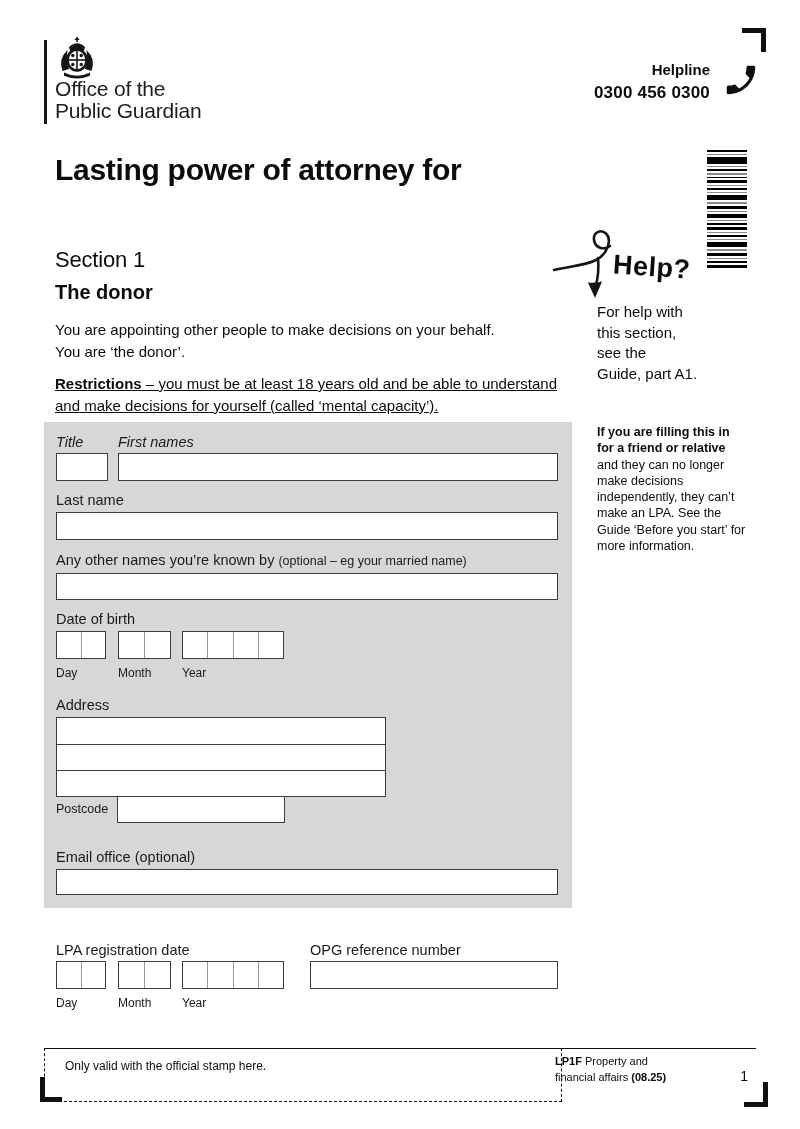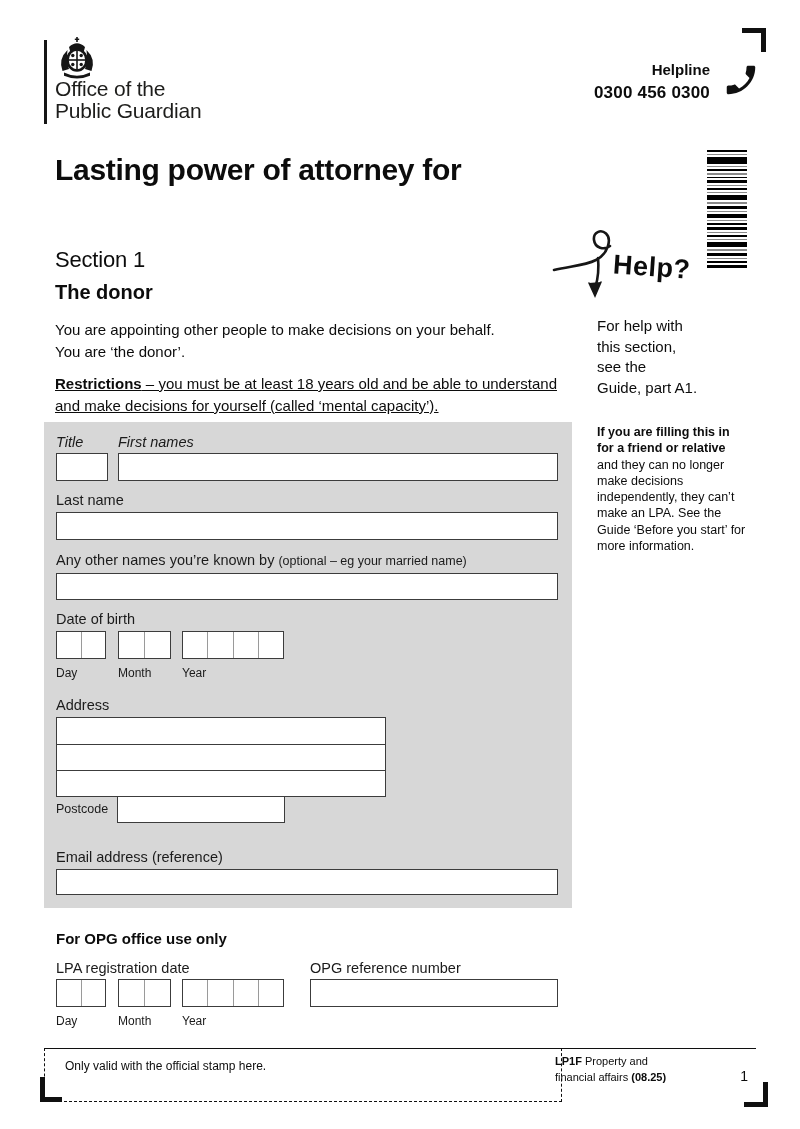--- a/index.html
+++ b/index.html
@@ -49,21 +49,21 @@
   
   .office { position:absolute; left:56px; top:930px; width:502px; }
   .office-heading { font-size:15px; font-weight:bold; line-height:18px; }
   .office-labels { display:flex; margin-top:12px; }
   .office-boxes { display:flex; margin-top:2px; }
 
   
   .barcode { position:absolute; left:707px; top:150px; }
   .help-arrow { position:absolute; left:552px; top:226px; }
   .help-title { position:absolute; left:613px; top:252px; font-size:27px; font-weight:bold; transform:rotate(4deg); letter-spacing:0.5px; }
-  .help-text { position:absolute; left:597px; top:316px; font-size:15px; line-height:20.5px; }
+  .help-text { position:absolute; left:597px; top:302px; font-size:15px; line-height:20.5px; }
   .side-note { position:absolute; left:597px; top:424px; width:152px; font-size:12.5px; line-height:16.3px; }
 
   
   .footer-rule { position:absolute; left:561px; top:1048px; width:195px; border-top:1.5px solid #101010; }
   .stamp-box { position:absolute; left:44px; top:1048px; width:518px; height:54px; border:1.5px dashed #101010; border-top:1.5px solid #101010; padding:10px 20px; font-size:12px; }
   .form-code { position:absolute; left:555px; top:1054px; font-size:11px; line-height:15.5px; }
   .page-number { position:absolute; left:728px; top:1068px; width:20px; text-align:right; font-size:14px; }
   b { font-weight:bold; }
 </style>
 </head>
@@ -175,26 +175,25 @@
     <div class="addr" style="margin-top:3px">
       <div></div>
       <div></div>
       <div></div>
     </div>
     <div class="postcode-row">
       <span class="flabel" style="width:61px;font-size:12.5px">Postcode</span>
       <div class="box" style="width:168px;height:27px"></div>
     </div>
 
-    <div class="flabel" style="margin-top:26px">Email address (reference)</div>
+    <div class="flabel" style="margin-top:26px">Email office (optional)</div>
     <div class="box" style="width:502px;height:26px;margin-top:3px"></div>
   </div>
 
   <div class="office">
-    <div class="office-heading">For OPG office use only</div>
     <div class="office-labels">
       <span class="flabel" style="width:254px">LPA registration date</span>
       <span class="flabel">OPG reference number</span>
     </div>
     <div class="office-boxes">
       <div class="seg" style="width:50px">
           <i></i>
           <i></i>
         </div>
       <div class="seg" style="width:53px;margin-left:12px">

